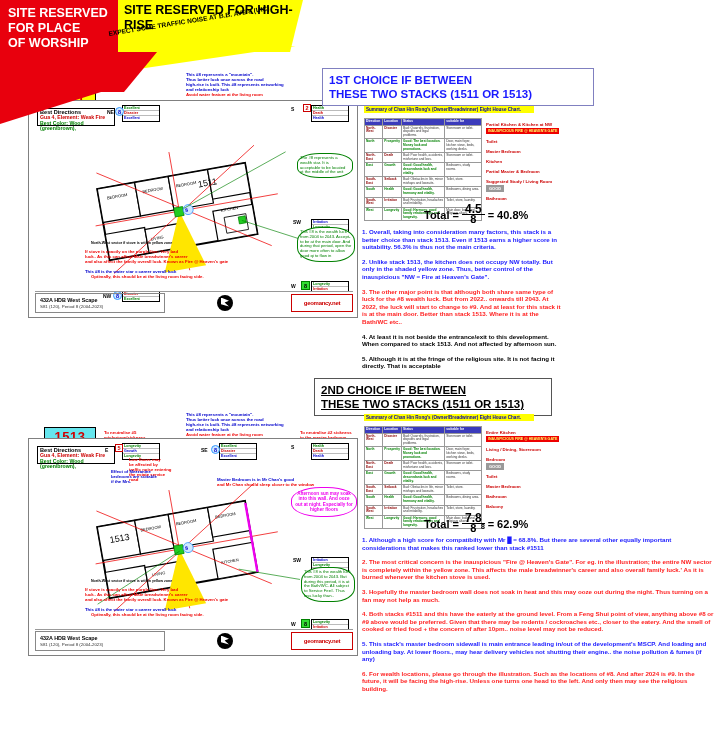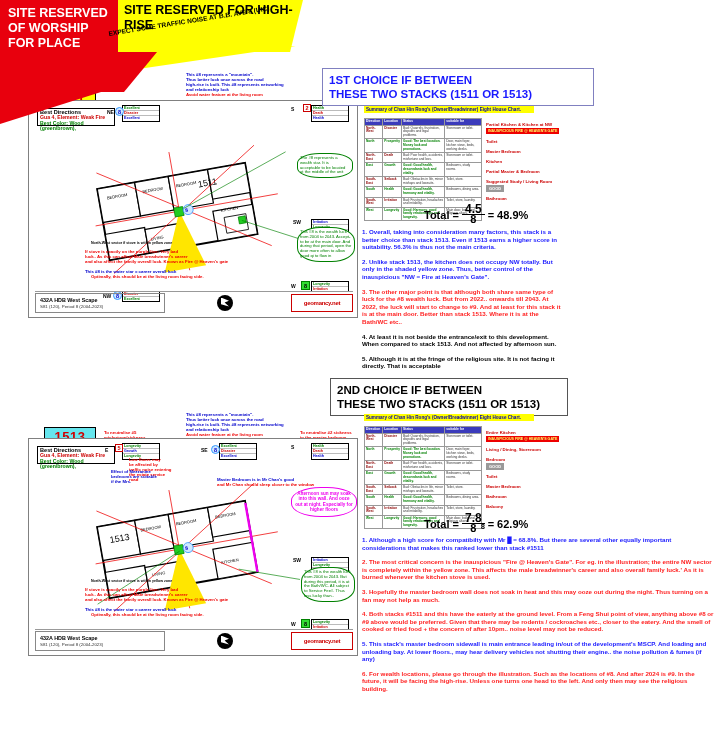--- a/index.html
+++ b/index.html
@@ -158,21 +158,21 @@
   }
 
   
   .choice-title{
     border:1px solid #8080c0;
     color:#1a1aff; font-weight:bold;
     font-size:11.5px; line-height:14px;
     padding:4px 6px; background:#fff;
   }
   #choice1{ left:322px; top:68px; width:272px; }
-  #choice2{ left:330px; top:378px; width:238px; border-color:#555; color:#000; }
+  #choice2{ left:314px; top:378px; width:238px; border-color:#555; color:#000;text-decoration:underline; }
 
   .sumcaption{
     background:#ffff00; color:#0000aa;
     font-size:4.6px; font-weight:bold; line-height:5.4px;
     padding:1px 2px; width:170px;
   }
   .chart-tbl{
     border-collapse:collapse; width:118px;
     font-size:3.2px; line-height:3.6px;
   }
@@ -217,22 +217,22 @@
   #notes2{ left:362px; top:536px; width:352px; }
 </style>
 </head>
 <body>
 
 <div class="abs" id="banner-red-tail"></div>
 <div class="abs" id="banner-yellow-tail"></div>
 
 <div class="abs" id="banner-worship">
   <span class="ln">SITE RESERVED</span>
+  <span class="ln">FOR PLACE</span>
   <span class="ln">OF WORSHIP</span>
-  <span class="ln">FOR PLACE</span>
 </div>
 
 <div class="abs" id="banner-highrise">
   <span class="ln">SITE RESERVED</span>
   <span class="ln">FOR HIGH-RISE</span>
 </div>
 
 <div class="abs" id="traffic-note">EXPECT SOME TRAFFIC NOISE AT B.B. AVE 8  (UIC)</div>
 
 <div class="abs stack-chip" id="chip-1511">1511</div>
@@ -449,21 +449,21 @@
   <div style="margin-top:-4px;"><span class="taggrey">GOOD</span></div>
   <div class="lbl" style="margin-top:4px;">Bathroom</div>
 </div>
 
 <div class="abs totalrow" style="left:424px; top:205px;">
   <span>Total =</span>
   <span class="frac">
     <span class="num">4.5</span>
     <span class="den">8</span>
   </span>
-  <span>= 48.9%</span>
+  <span>= 40.8%</span>
 </div>
 
 <div class="abs bodytext" id="notes1">
   <p class="t-blue">1.  Overall, taking into consideration many factors, this stack is a better choice than stack 1513. Even if 1513 earns a higher score in suitability. 56.3% is thus not the main criteria.</p>
   <p class="t-blue">2.  Unlike stack 1513, the kitchen does not occupy NW totally. But only in the shaded yellow zone. Thus, better control of the inauspicious "NW = Fire at Heaven's Gate".</p>
   <p class="t-red">3.  The other major point is that although both share same type of luck for the #8 wealth luck. But from 2022.. onwards till 2043. At 2022, the luck will start to change to #9. And at least for this stack it is at the main door. Better than stack 1513. Where it is at the Bath/WC etc..</p>
   <p class="t-black">4.  At least it is not beside the entrance/exit to this development. When compared to stack 1513. And not affected by afternoon sun.</p>
   <p class="t-black">5.  Although it is at the fringe of the religious site. It is not facing it directly. That is acceptable</p>
 </div>
 

